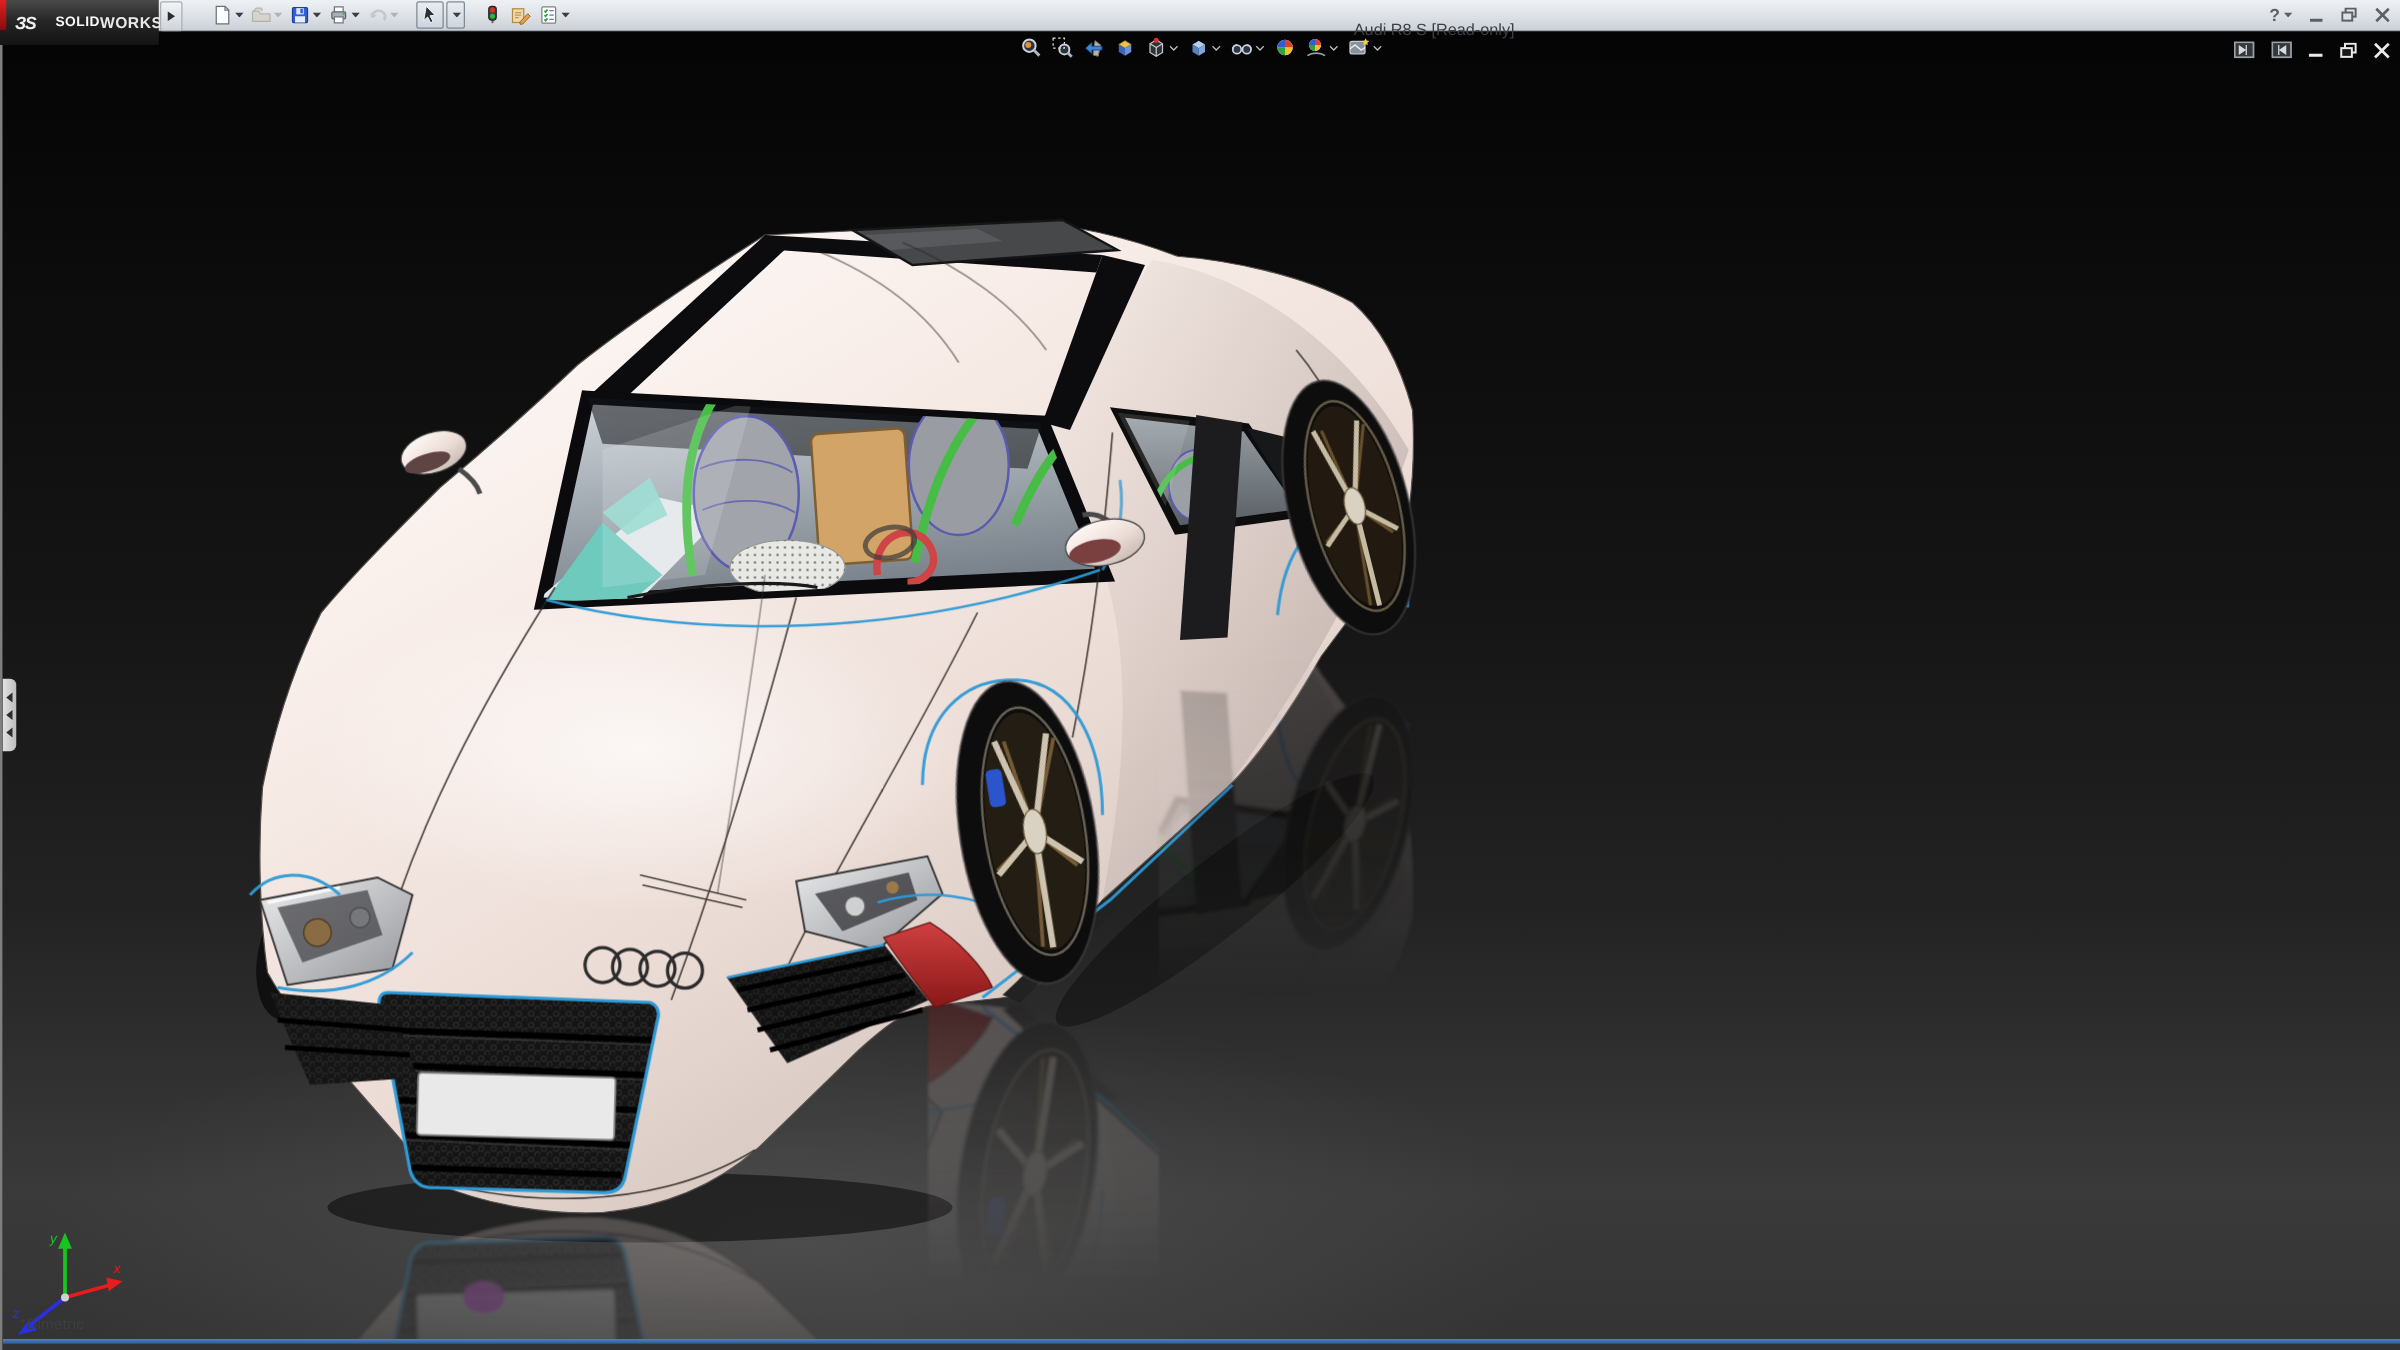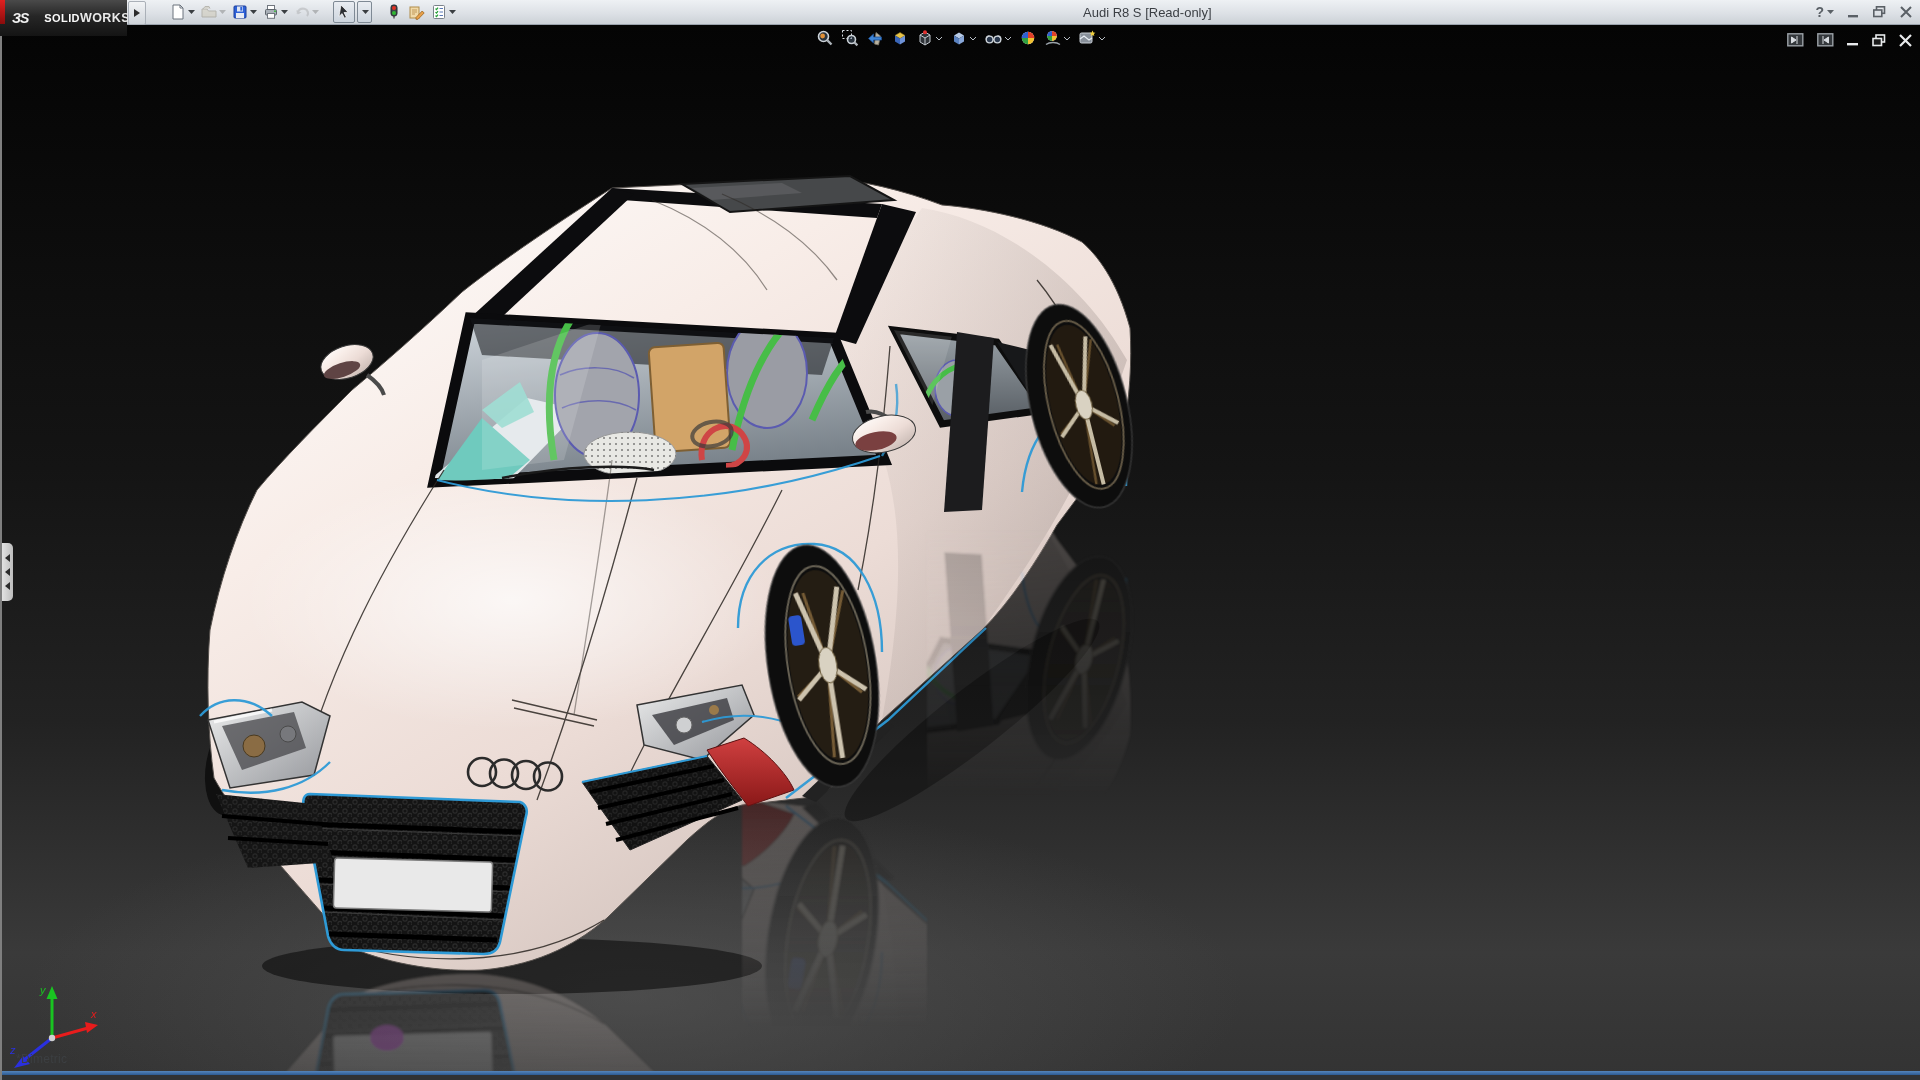--- a/index.html
+++ b/index.html
@@ -17,21 +17,21 @@
   .menu-flyout-tab{position:absolute;left:128px;top:1px;width:16px;height:22px;
     background:linear-gradient(180deg,#f2f4f6,#cfd4da);border:1px solid #aab0b8;border-radius:2px;
     display:flex;align-items:center;justify-content:center;cursor:pointer;}
   .main-toolbar{position:absolute;left:168px;top:0;height:24px;display:flex;align-items:center;gap:2px;}
   .tb-btn{display:flex;align-items:center;height:22px;padding:0 2px;border-radius:2px;cursor:pointer;}
   .tb-btn .ic{display:block;}
   .tb-dd{margin-left:2px;display:block;}
   .tb-sep{width:8px;}
   .tb-btn.pressed{background:linear-gradient(180deg,#e9edf2,#cdd5de);border:1px solid #7e8994;height:20px;}
   .tb-btn.disabled{opacity:.55;filter:grayscale(60%);}
-  .win-title{position:absolute;left:1083px;top:5px;font-size:13px;color:#3b3f44;white-space:nowrap;}
+  .win-title{position:absolute;left:1083px;top:16px;font-size:13px;color:#3b3f44;white-space:nowrap;}
   .titlebar-controls{position:absolute;right:8px;top:0;height:24px;display:flex;align-items:center;gap:14px;}
   .tc-btn{display:flex;align-items:center;color:#5a6066;font-size:14px;font-weight:bold;cursor:pointer;}
   .viewport{position:absolute;left:0;top:24px;width:1920px;height:1056px;overflow:hidden;cursor:crosshair;
     background:
       radial-gradient(ellipse 980px 320px at 33% 92%,rgba(92,92,92,.55),rgba(92,92,92,0) 62%),
       linear-gradient(180deg,#040404 0%,#0c0c0c 20%,#141414 42%,#222222 66%,#3a3a3a 88%,#333333 100%);
     border-left:2px solid #7f7f7f;}
   .headsup{position:absolute;left:812px;top:3px;height:22px;display:flex;align-items:center;gap:3px;z-index:20;}
   .hu-btn{display:flex;align-items:center;padding:1px 2px;border-radius:2px;cursor:pointer;}
   .hu-dd{margin-left:1px;}

